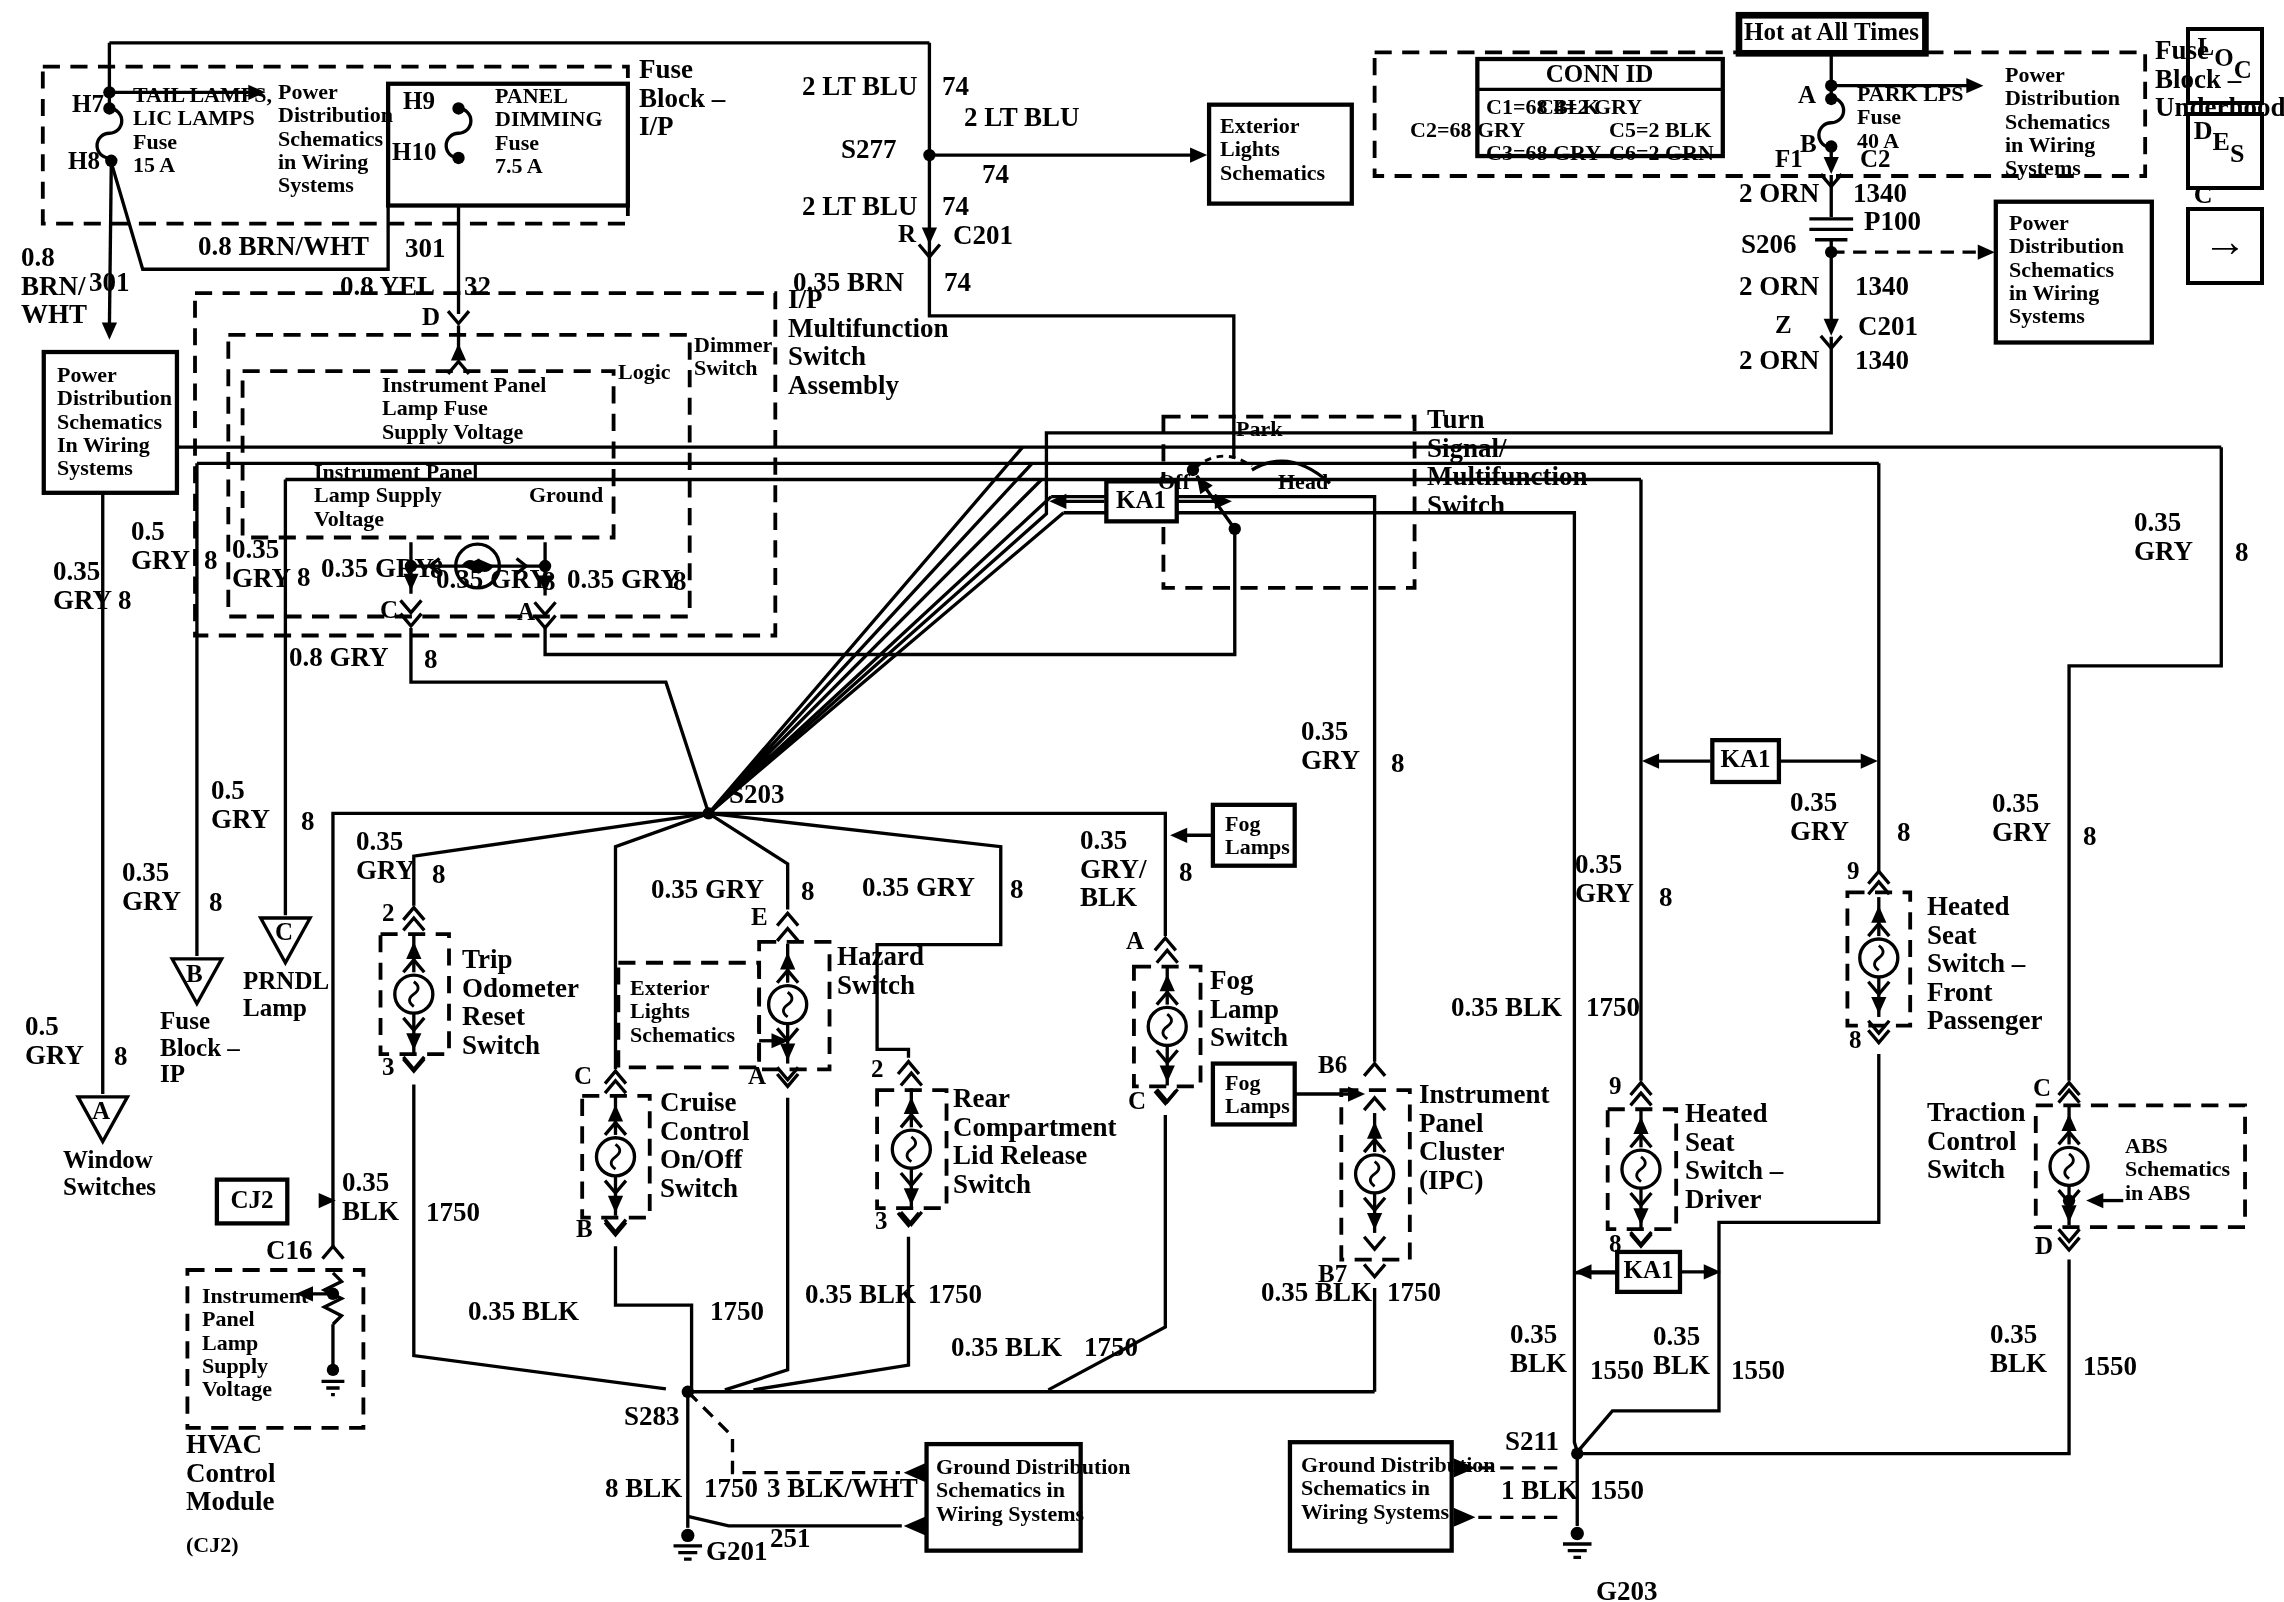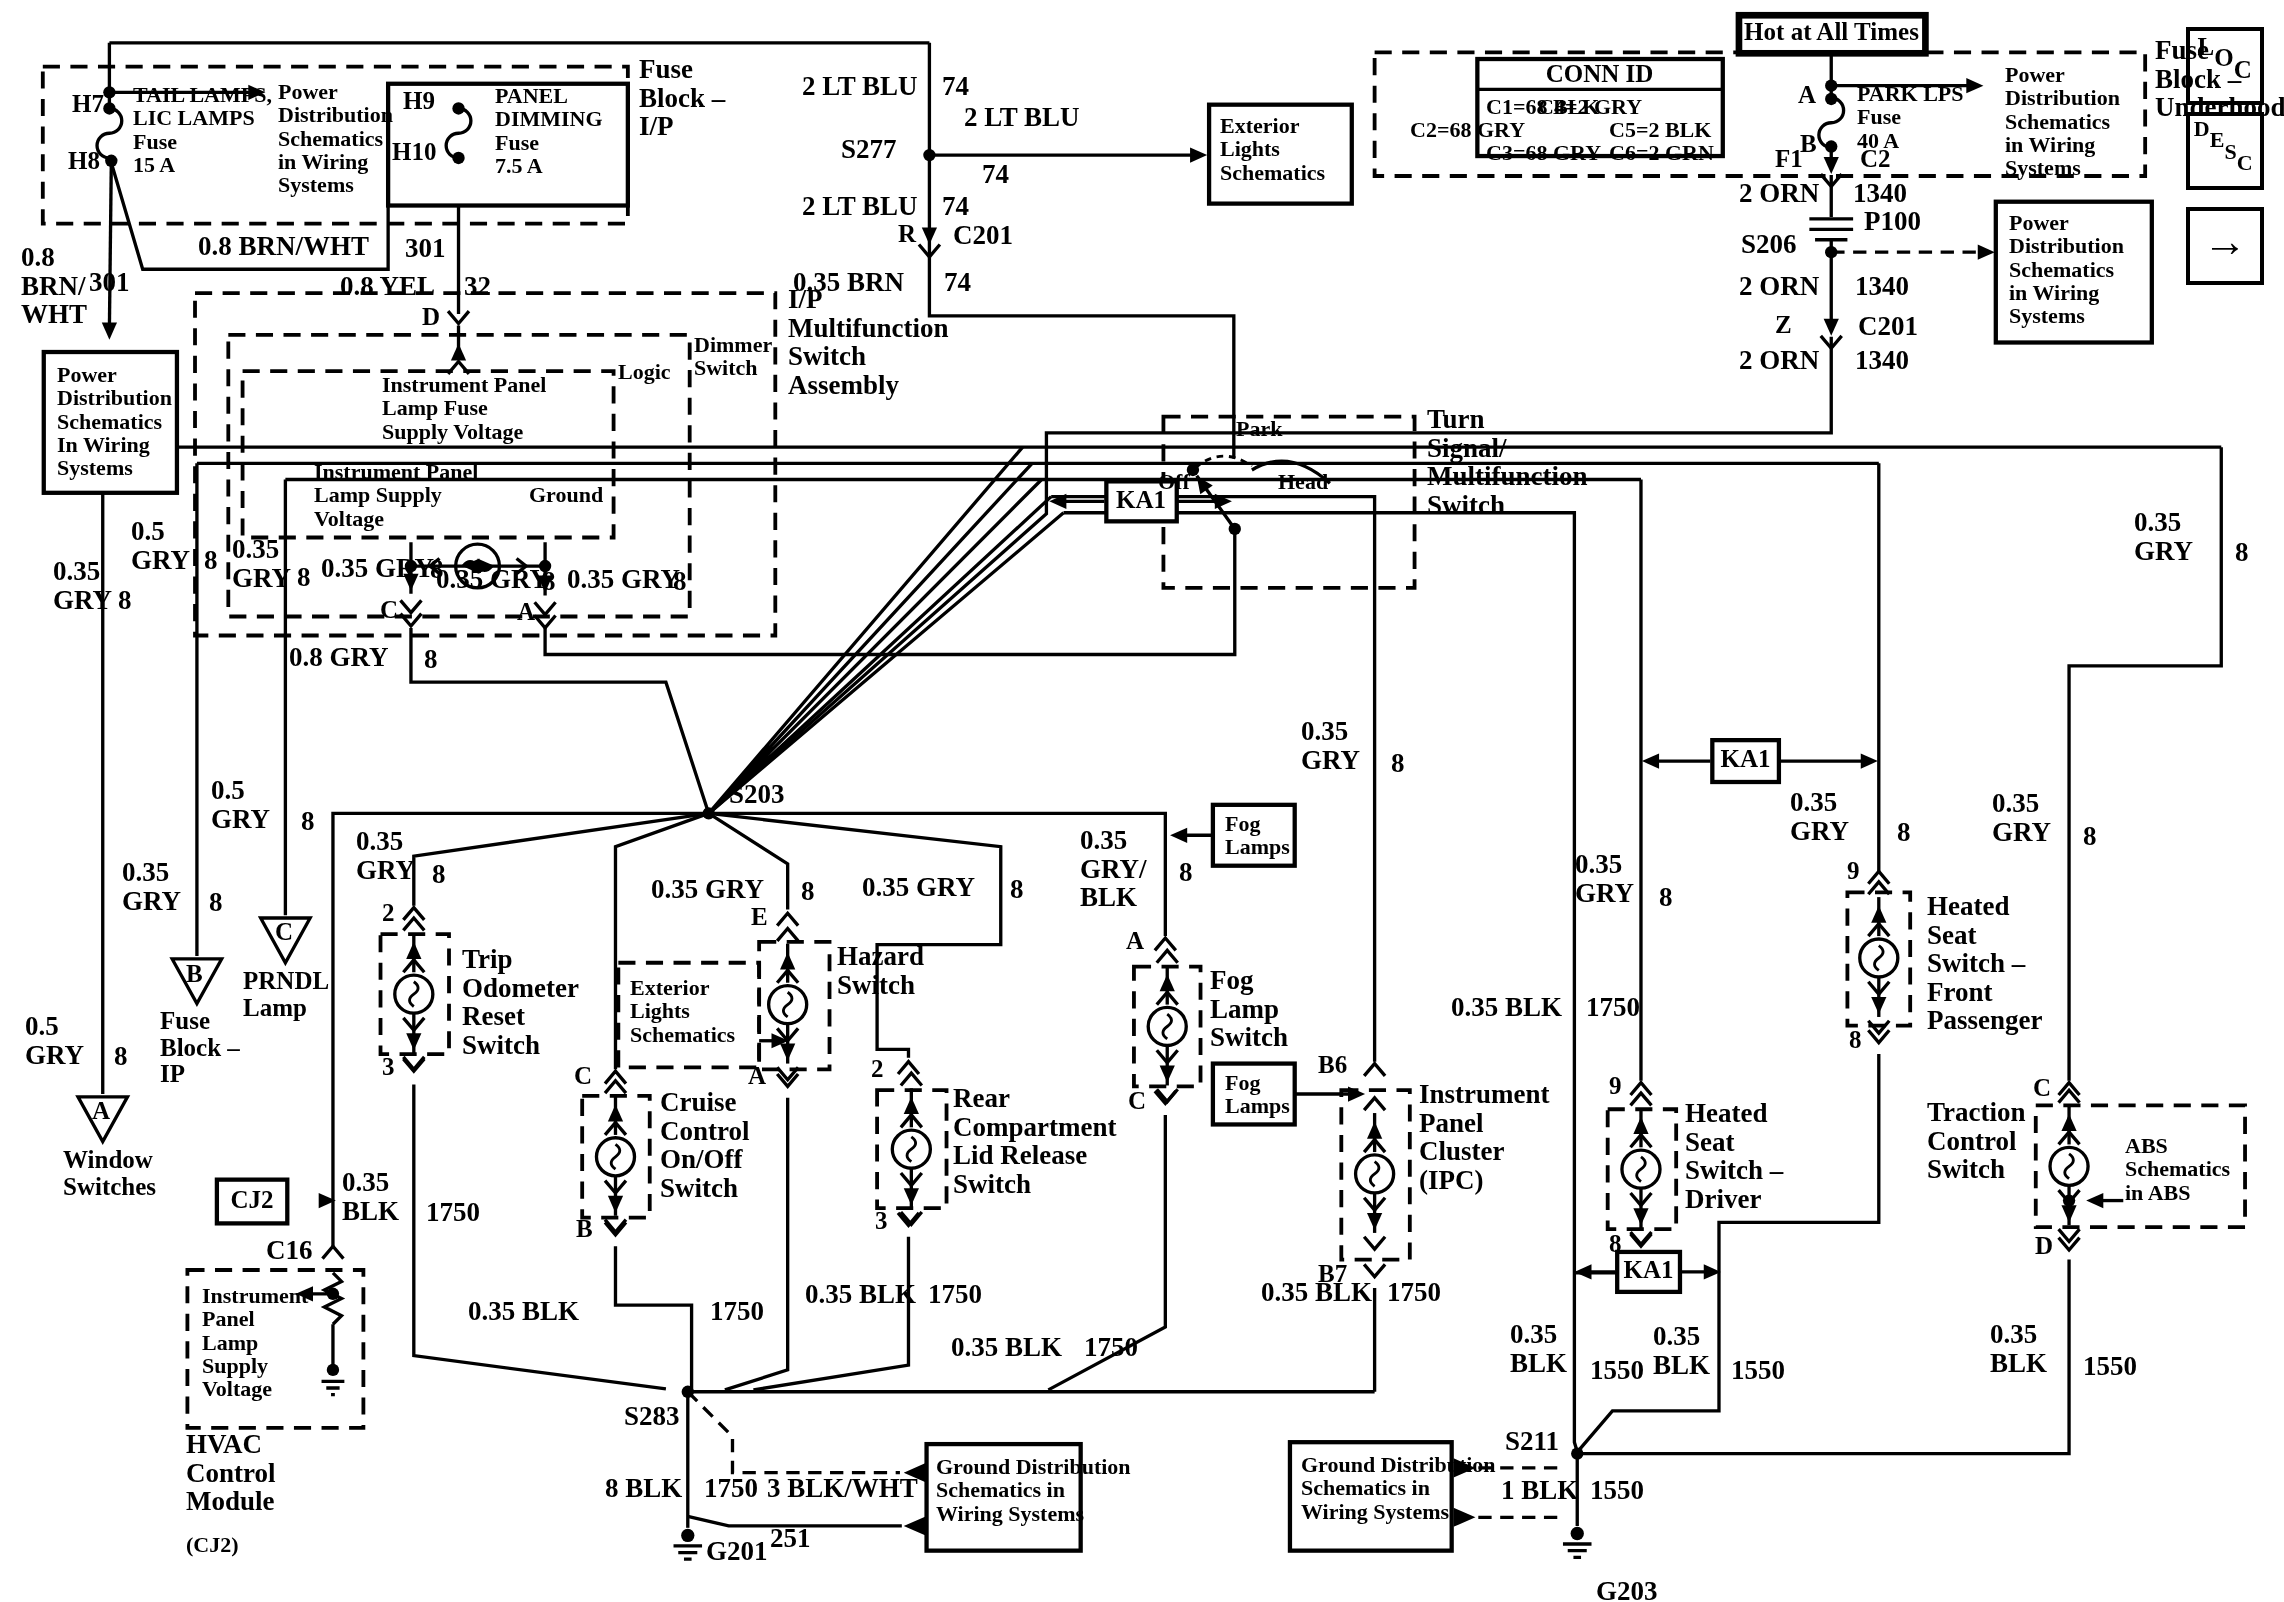--- a/index.html
+++ b/index.html
@@ -265,21 +265,21 @@
   <path d="M82,1153 L134,1153 L108,1200 Z"></path>
   <path d="M181,1008 L233,1008 L207,1055 Z"></path>
   <path d="M274,965 L326,965 L300,1012 Z"></path>
 </g>
 </svg>
 
 <div class="icon-box" style="left:2186px;top:27px">
   <span class="st" style="left:7.6px;top:1.9px"><span>L</span><span>O</span><span>C</span></span>
 </div>
 <div class="icon-box" style="left:2186px;top:112px">
-  <span class="st" style="left:3.8px;top:0px;font-size:22px"><span>D</span><span>E</span><span>S</span><span>C</span></span>
+  <span class="st" style="left:3.8px;top:0px;font-size:26px"><span>D</span><span>E</span><span>S</span><span>C</span></span>
 </div>
 <div class="icon-box" style="left:2186px;top:207px">
   <span class="arrow-glyph">→</span>
 </div>
 
 <div class="lbl t26" style="left:72px;top:91px">H7</div>
 <div class="lbl t26" style="left:68px;top:148px">H8</div>
 <div class="lbl sm" style="left:133px;top:83px">TAIL LAMPS,
 LIC LAMPS
 Fuse

